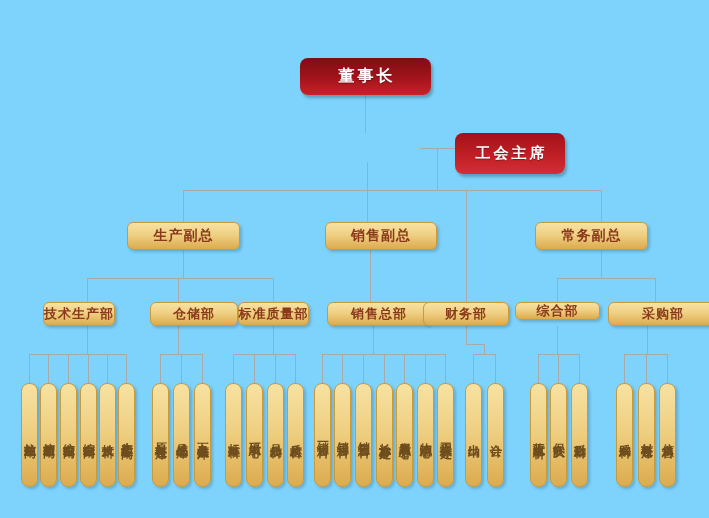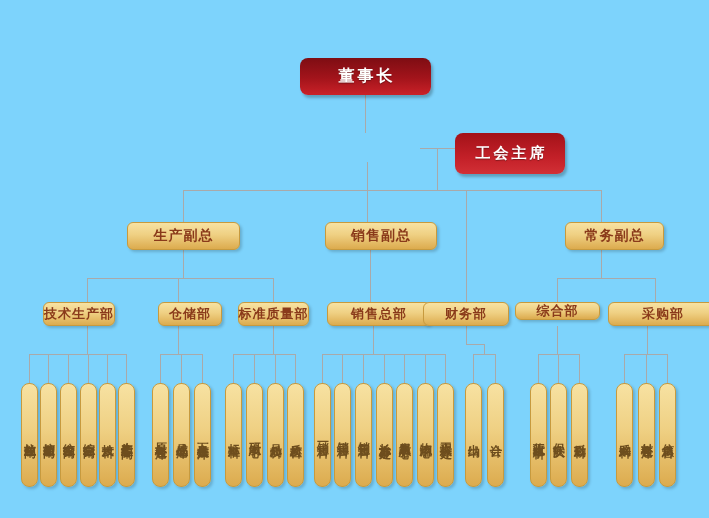--- a/index.html
+++ b/index.html
@@ -83,24 +83,24 @@
       M624.5 354 H667.5
       M624.5 354 V383 M646.5 354 V383 M667.5 354 V383"></path>
   </svg>
 
   <div class="node red red1" style="left:300px;top:58px;width:131px;height:37px">董事长</div>
 
   <div class="node red red2" style="left:455px;top:133px;width:110px;height:41px">工会主席</div>
 
   <div class="node gold lvl3" style="left:127px;top:222px;width:113px;height:28px">生产副总</div>
   <div class="node gold lvl3" style="left:325px;top:222px;width:112px;height:28px">销售副总</div>
-  <div class="node gold lvl3" style="left:565px;top:222px;width:99px;height:28px">常务副总</div>
+  <div class="node gold lvl3" style="left:535px;top:222px;width:113px;height:28px">常务副总</div>
 
   <div class="node gold lvl4" style="left:43px;top:302px;width:72px;height:24px">技术生产部</div>
-  <div class="node gold lvl4" style="left:158px;top:302px;width:64px;height:24px">仓储部</div>
+  <div class="node gold lvl4" style="left:150px;top:302px;width:88px;height:24px">仓储部</div>
   <div class="node gold lvl4" style="left:238px;top:302px;width:71px;height:24px">标准质量部</div>
   <div class="node gold lvl4" style="left:327px;top:302px;width:104px;height:24px">销售总部</div>
   <div class="node gold lvl4" style="left:423px;top:302px;width:86px;height:24px">财务部</div>
   <div class="node gold lvl4" style="left:515px;top:302px;width:85px;height:18px">综合部</div>
   <div class="node gold lvl4" style="left:608px;top:302px;width:110px;height:24px">采购部</div>
 
   <div class="node gold vnode" style="left:21px">拉丝车间</div>
   <div class="node gold vnode" style="left:40px">挤塑车间</div>
   <div class="node gold vnode" style="left:60px">绞合车间</div>
   <div class="node gold vnode" style="left:80px">综合车间</div>

